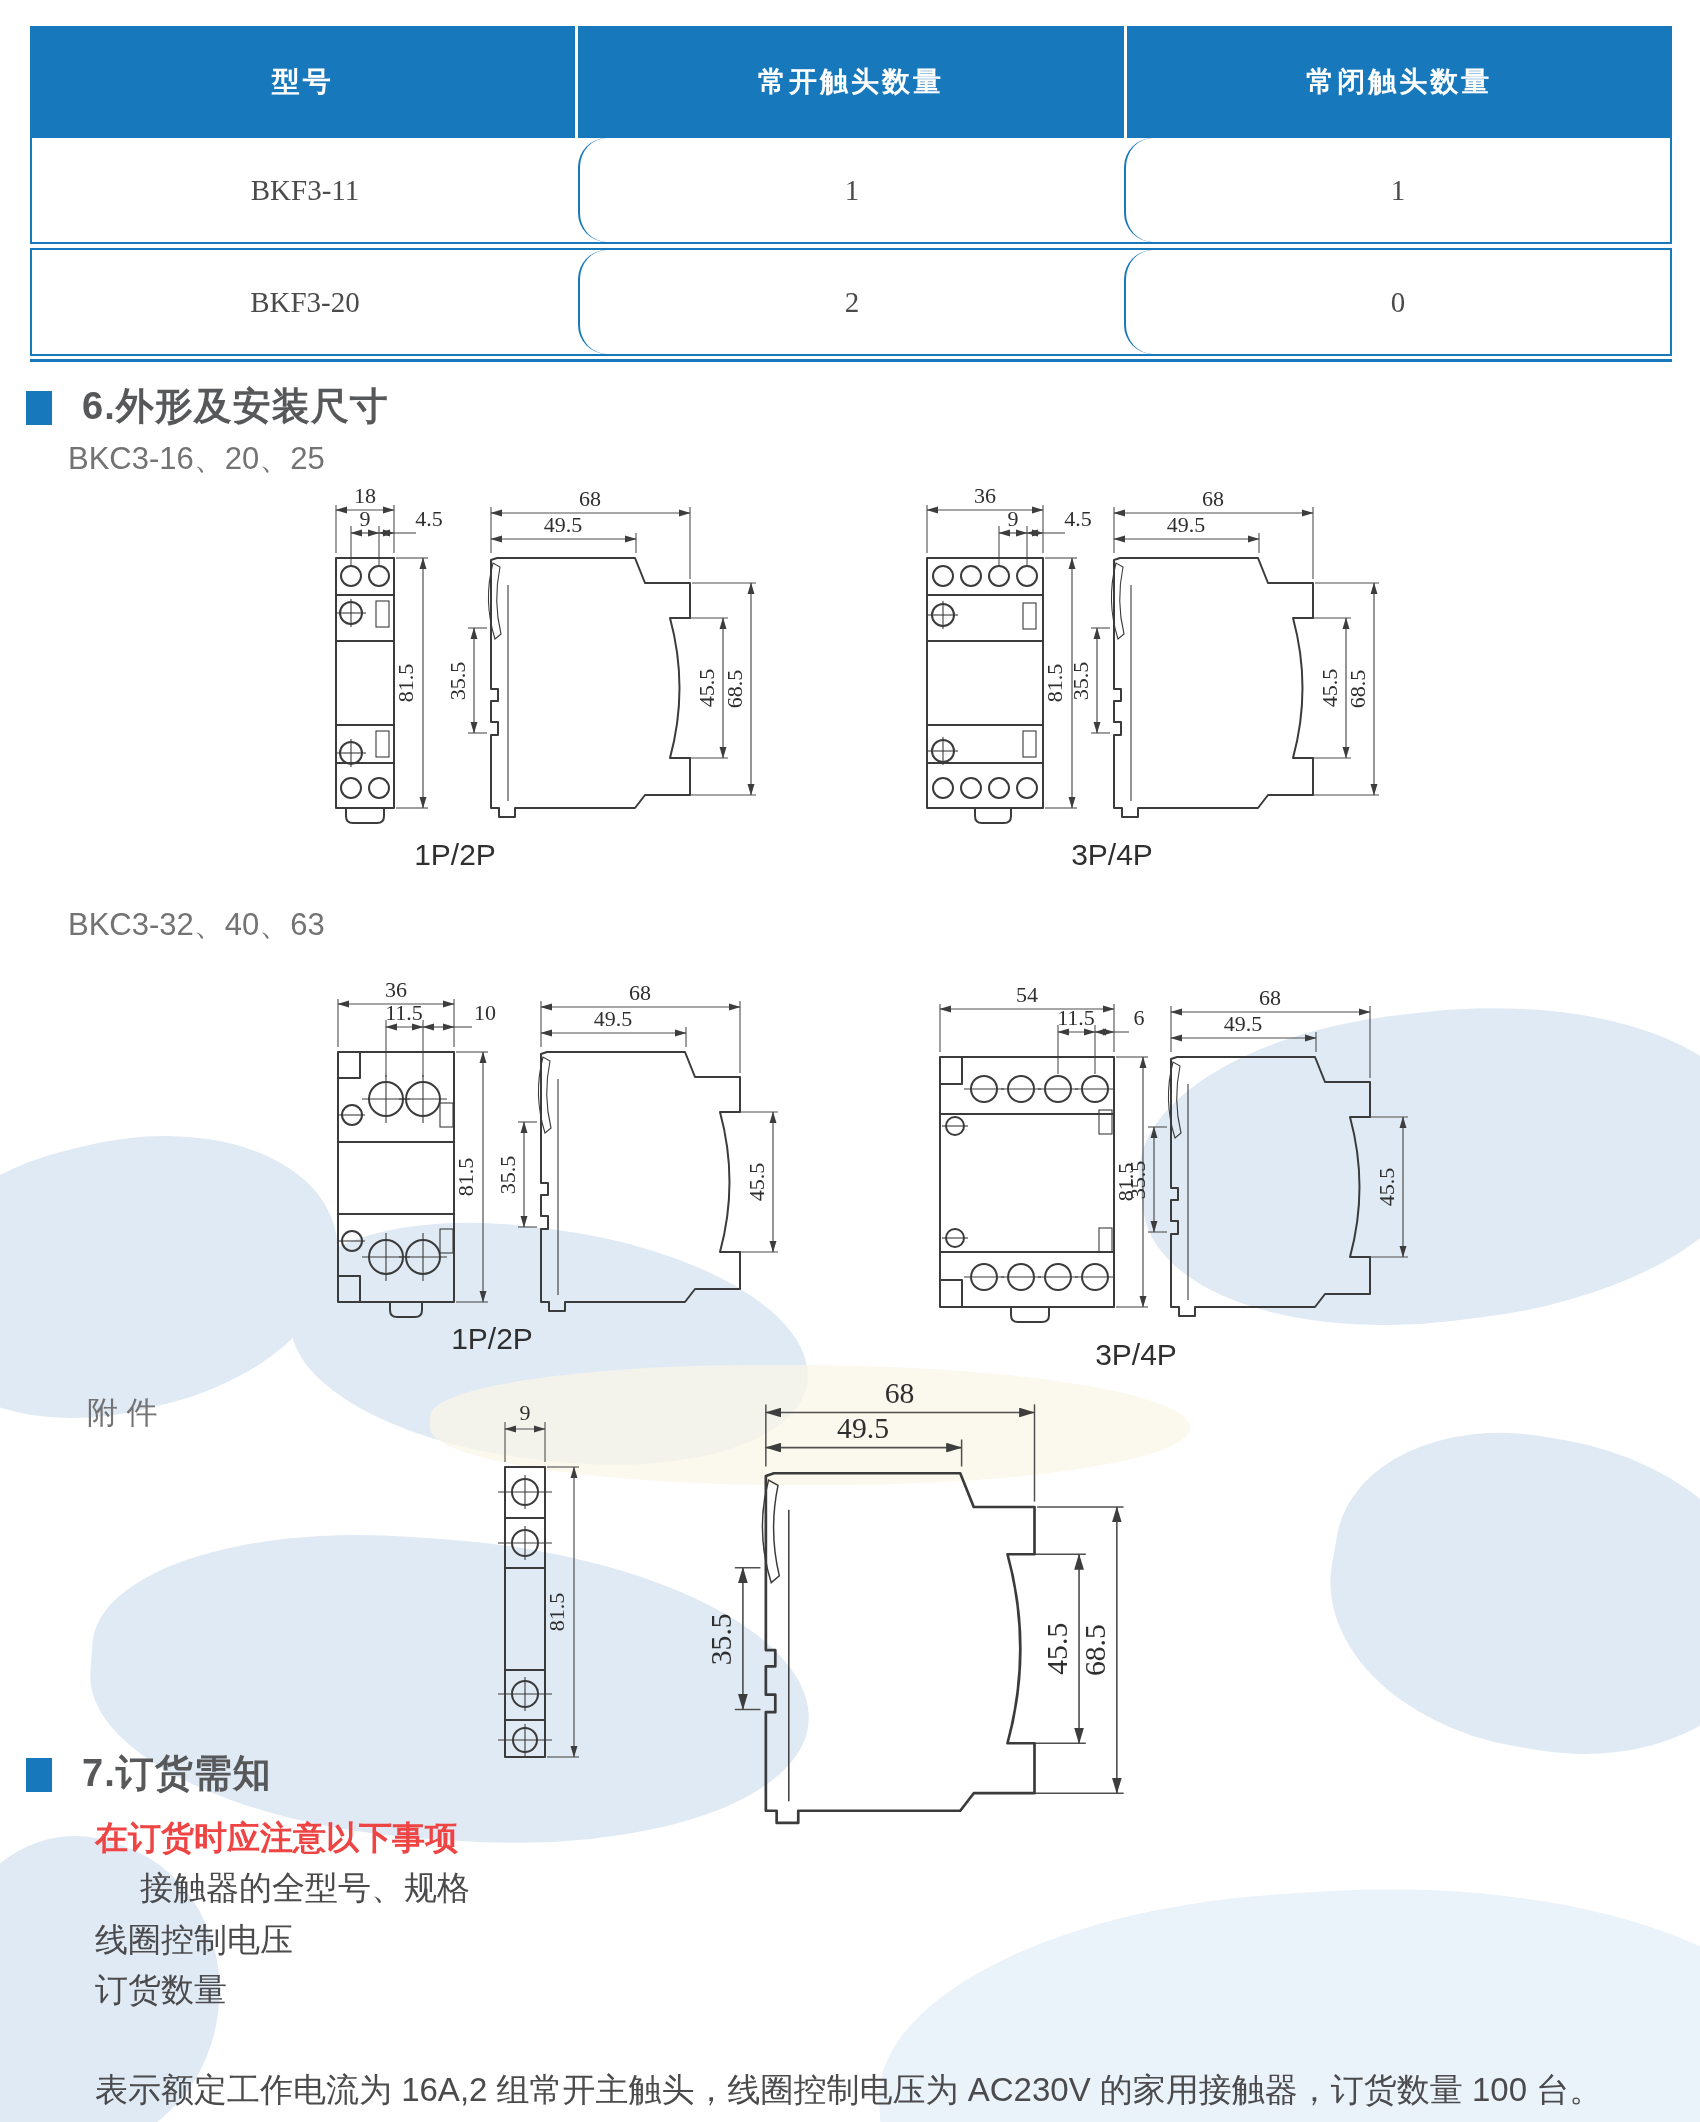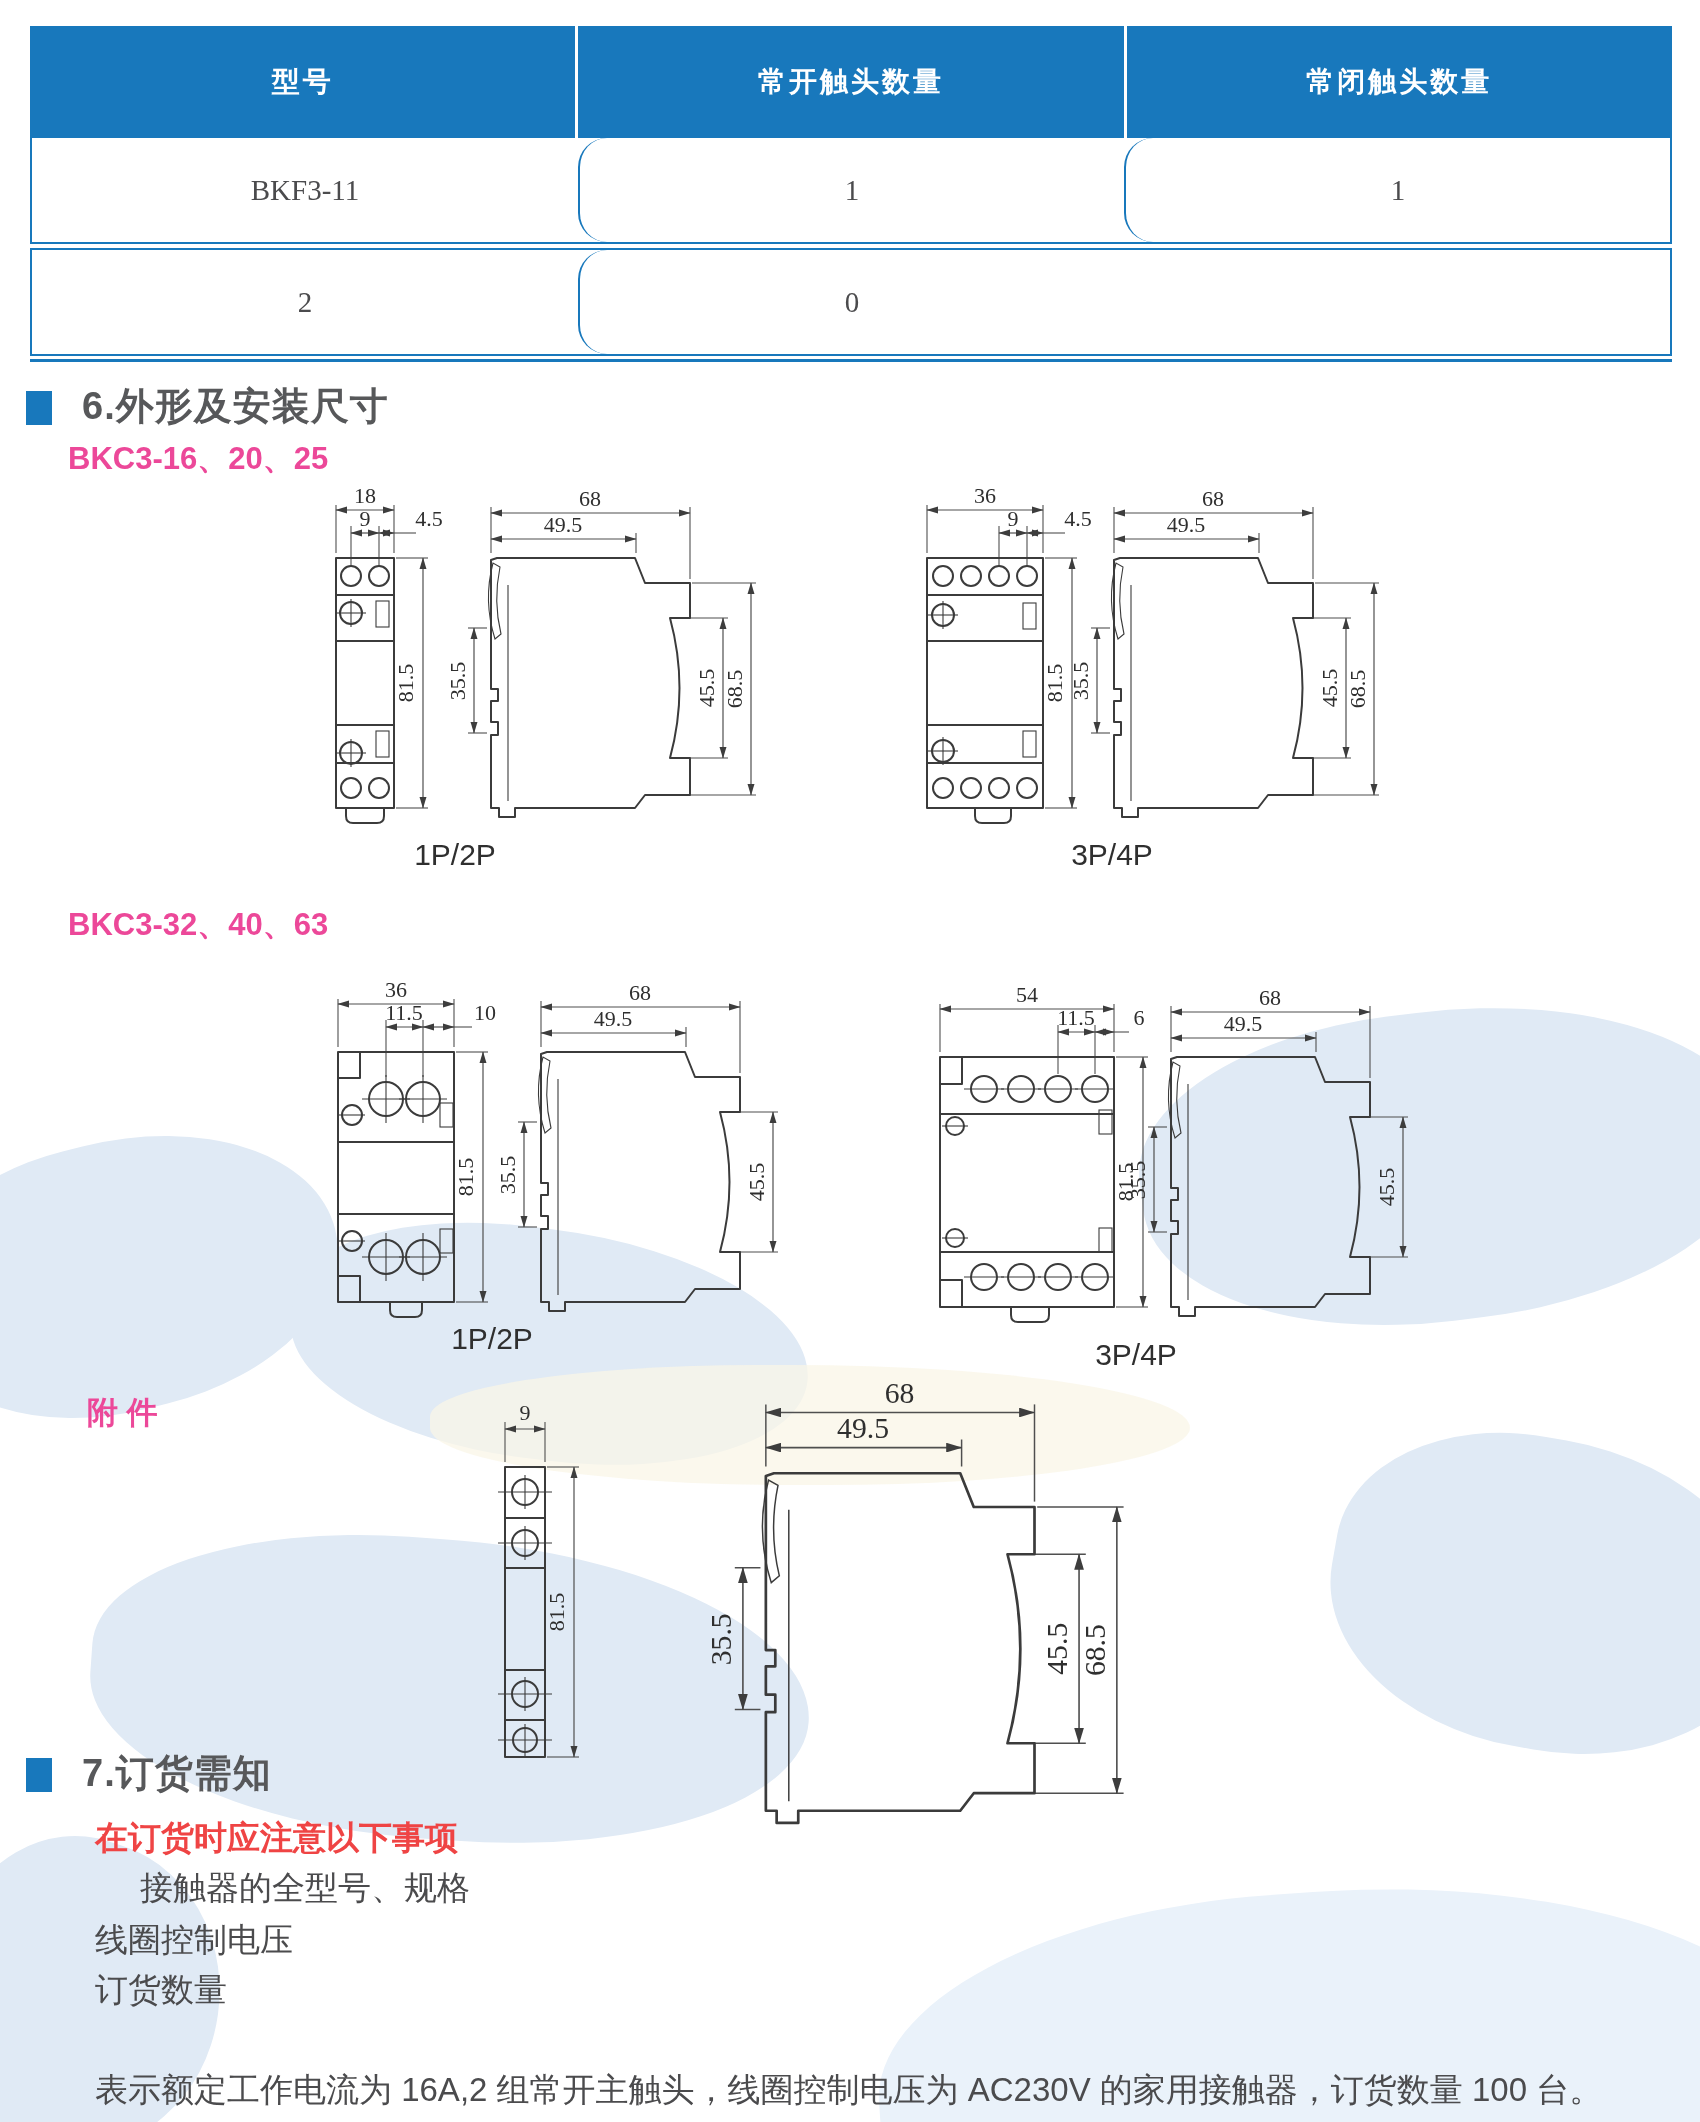--- a/index.html
+++ b/index.html
@@ -21,21 +21,21 @@
   .trow.r2{border-top:2px solid #1878bc;border-bottom:2px solid #1878bc;}
   .td{display:flex;align-items:center;justify-content:center;
       font-family:"Liberation Serif",serif;font-size:29px;color:#4b4b4d;
       border-left:2px solid #1878bc;border-radius:29px;}
   .td:first-child{border-left:none;}
   .tbl-bottom{height:3px;background:#1878bc;margin-top:3px;}
   
   .sec{position:absolute;display:flex;align-items:flex-start;gap:30px;z-index:2;}
   .bullet{width:26px;height:34px;background:#1878bc;margin-top:5px;flex:0 0 auto;}
   .sec-title{font-size:38px;font-weight:bold;color:#57585a;letter-spacing:1px;line-height:1.1;}
-  .sub{position:absolute;font-size:31px;font-weight:700;color:#ec4899;z-index:2;}
+  .sub{position:absolute;font-size:31px;font-weight:400;color:#737373;z-index:2;}
   
   .dwg{position:absolute;z-index:1;}
   .ol{fill:none;stroke:#3b3b3b;stroke-width:2;stroke-linejoin:round;stroke-linecap:round;}
   .thin{fill:none;stroke:#3b3b3b;stroke-width:1.1;}
   .ext{stroke:#4f4f4f;stroke-width:1.1;}
   .dim{stroke:#4f4f4f;stroke-width:1.2;}
   .dt{font-family:"Liberation Serif",serif;font-size:22px;fill:#2f2f2f;text-anchor:middle;}
   .draw-label{position:absolute;width:160px;text-align:center;z-index:1;
       font-family:Liberation Sans, sans-serif;font-size:30px;color:#2f2f2f;}
   
@@ -70,20 +70,21 @@
       <div class="th">常开触头数量</div>
       <div class="th">常闭触头数量</div>
     </div>
     <div class="trow r1">
       <div class="td">BKF3-11</div>
       <div class="td">1</div>
       <div class="td">1</div>
     </div>
     <div class="rowgap"></div>
     <div class="trow r2">
+      <div class="td">BKF3-20</div>
       <div class="td">2</div>
       <div class="td">0</div>
     </div>
     <div class="tbl-bottom"></div>
   </div>
 
   <div class="sec" style="left:26px;top:386px;">
     <div class="bullet"></div>
     <div class="sec-title">6.外形及安装尺寸</div>
   </div>

